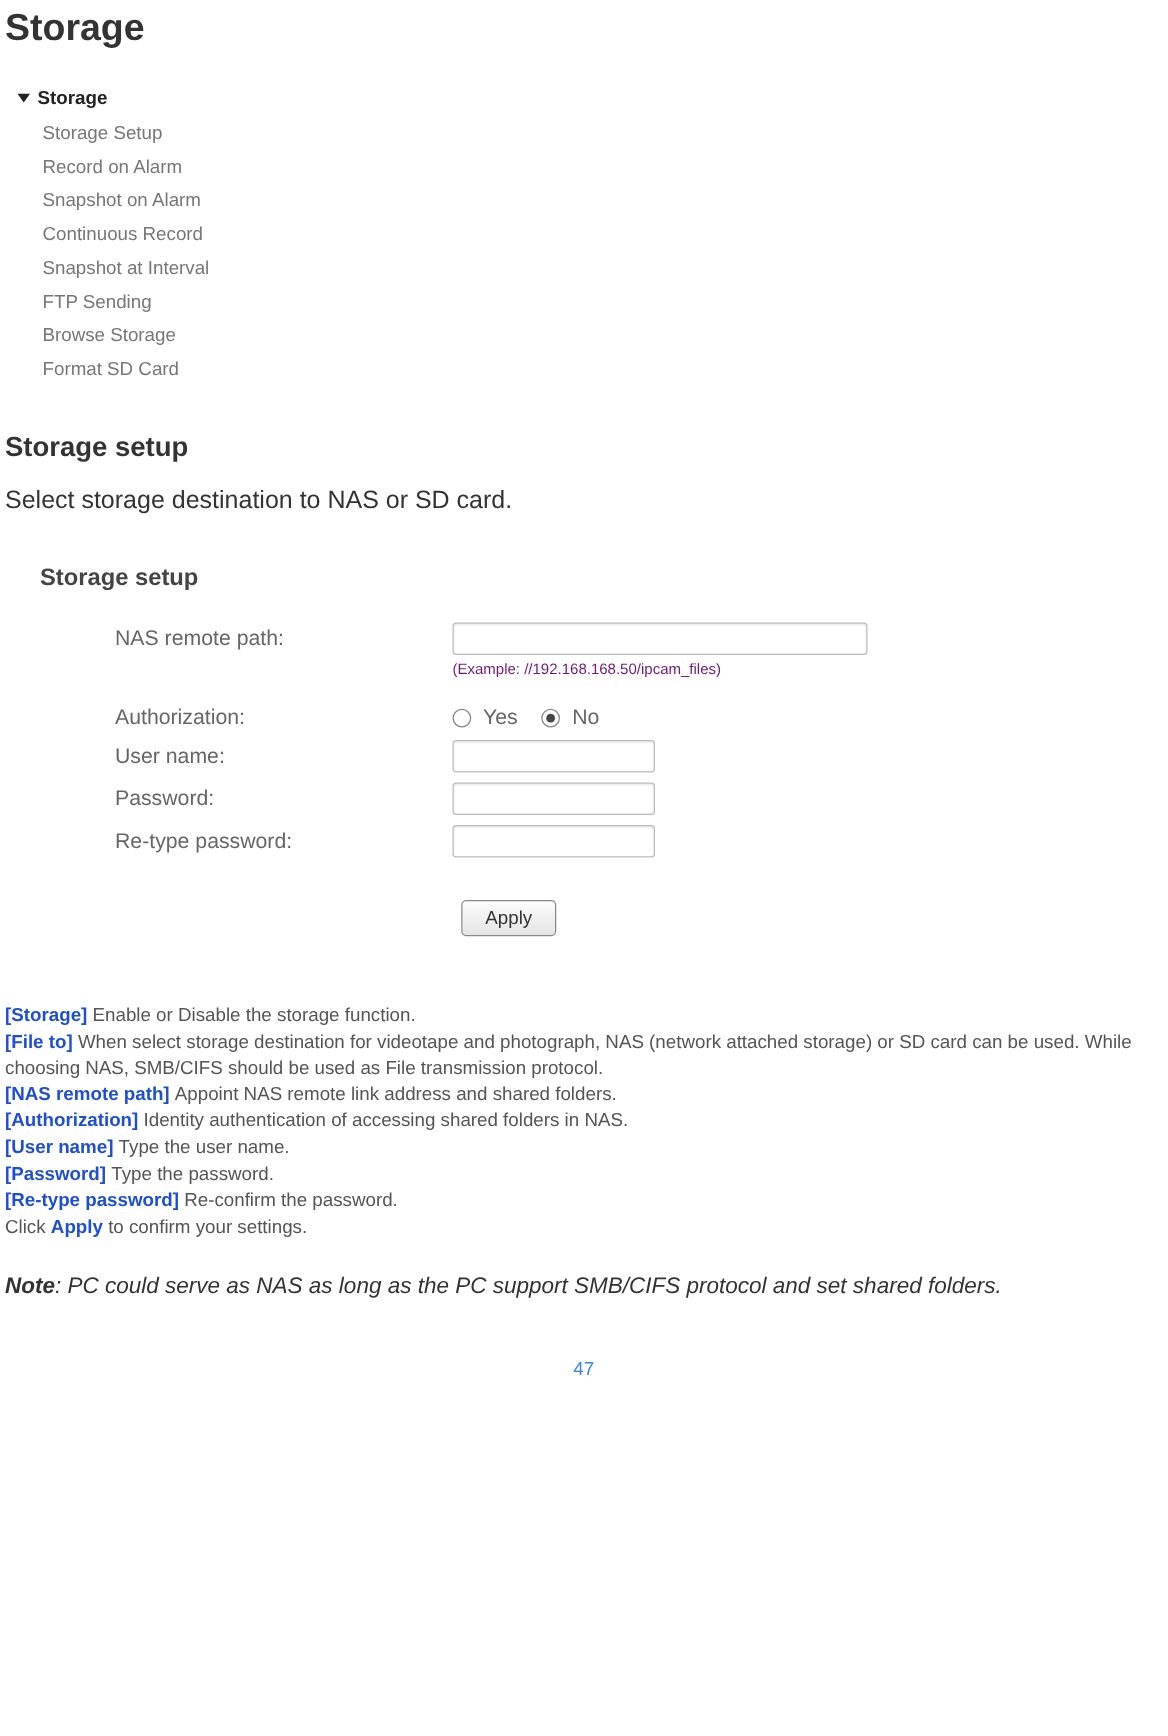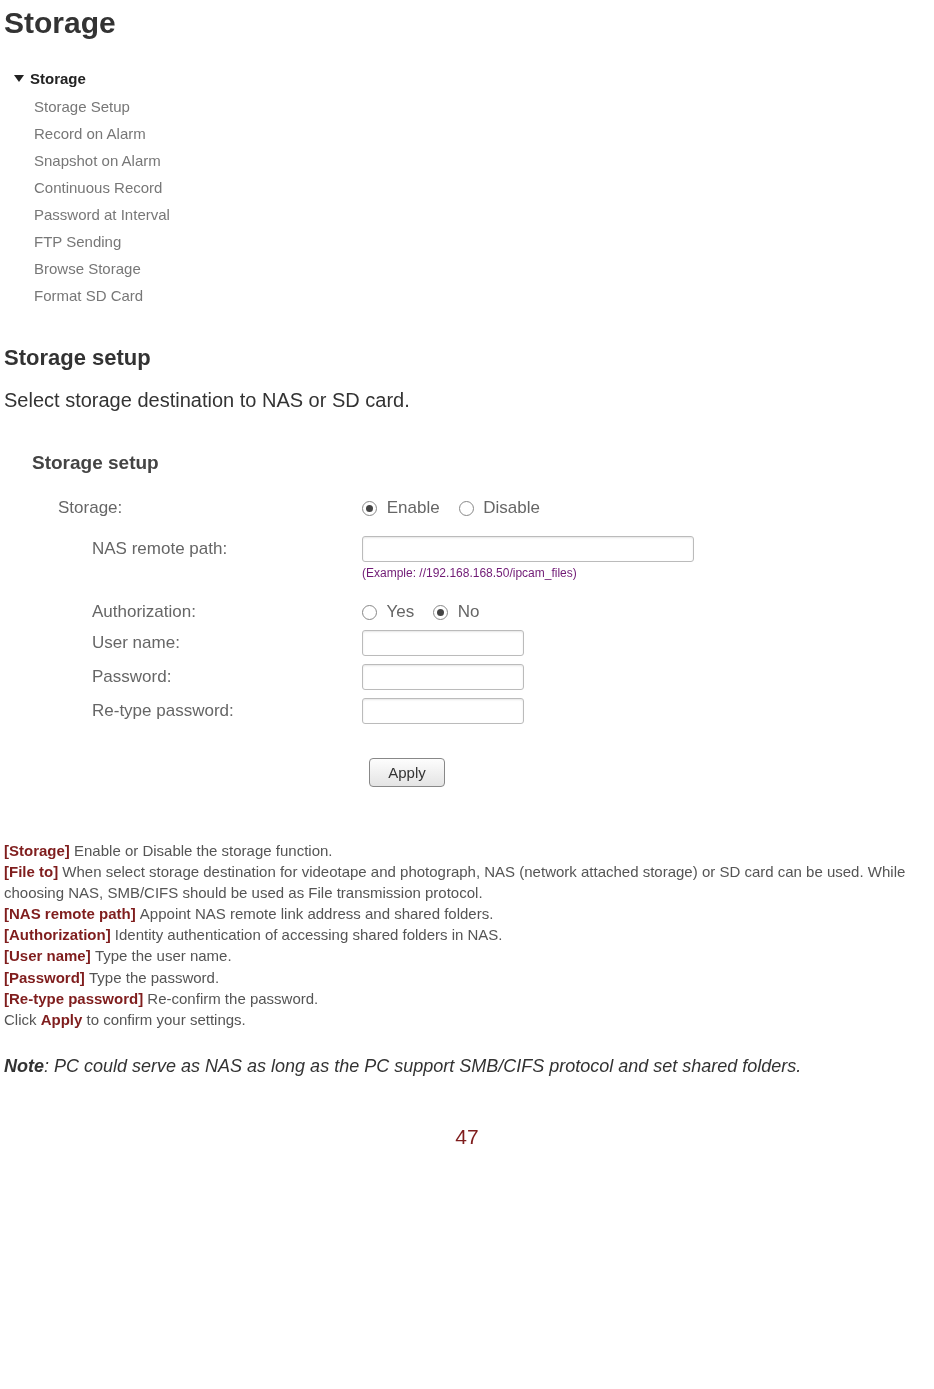--- a/index.html
+++ b/index.html
@@ -135,75 +135,65 @@
     background:linear-gradient(#fdfdfd,#e4e4e4);
     font-family:Verdana,Arial,sans-serif;
   }
   .defs{
     font-size:15px;
     color:#555;
     line-height:1.35;
     margin-top:26px;
   }
   .defs p{margin:0 0 1px 0;}
-  .defs .b{font-weight:bold;color:#7f1d1d;}
+  .defs .b{font-weight:bold;color:#1d4ed8;}
   .apply-line{margin-top:20px;}
   .note{
     font-size:18px;
     color:#333;
     margin-top:24px;
     line-height:1.35;
   }
   .note .nb{font-weight:bold;font-style:italic;}
   .note .ni{font-style:italic;}
   .pagenum{
     text-align:center;
-    font-size:21px;
-    color:#7f1d1d;
+    font-size:15px;
+    color:#3b82f6;
     margin-top:46px;
   }
 </style>
 </head>
 <body>
 
 <div class="page">
 
   <h1 class="storage-h1">Storage</h1>
 
   <div class="menu-box">
     <div class="menu-head">
       <span class="arrow"></span>
       <span>Storage</span>
     </div>
     <div class="menu-item">Storage Setup</div>
     <div class="menu-item">Record on Alarm</div>
     <div class="menu-item">Snapshot on Alarm</div>
     <div class="menu-item">Continuous Record</div>
-    <div class="menu-item">Password at Interval</div>
+    <div class="menu-item">Snapshot at Interval</div>
     <div class="menu-item">FTP Sending</div>
     <div class="menu-item">Browse Storage</div>
     <div class="menu-item">Format SD Card</div>
   </div>
 
   <h2 class="sub-h">Storage setup</h2>
   <p class="plain">Select storage destination to NAS or SD card.</p>
 
   <div class="setup-panel">
     <div class="setup-title">Storage setup</div>
 
-    <div class="row">
-      <span class="lab1">Storage:</span>
-      <span>
-        <span class="radio checked"></span>
-        <span>Enable</span>
-        &nbsp;&nbsp;
-        <span class="radio"></span>
-        <span>Disable</span>
-      </span>
-    </div>
 
 
     <div class="row">
       <span class="lab2">NAS remote path:</span>
       <span class="txt-in"></span>
     </div>
     <div class="hint">(Example: //192.168.168.50/ipcam_files)</div>
 
     <div class="row tight" style="margin-top:12px;">
       <span class="lab2">Authorization:</span>

